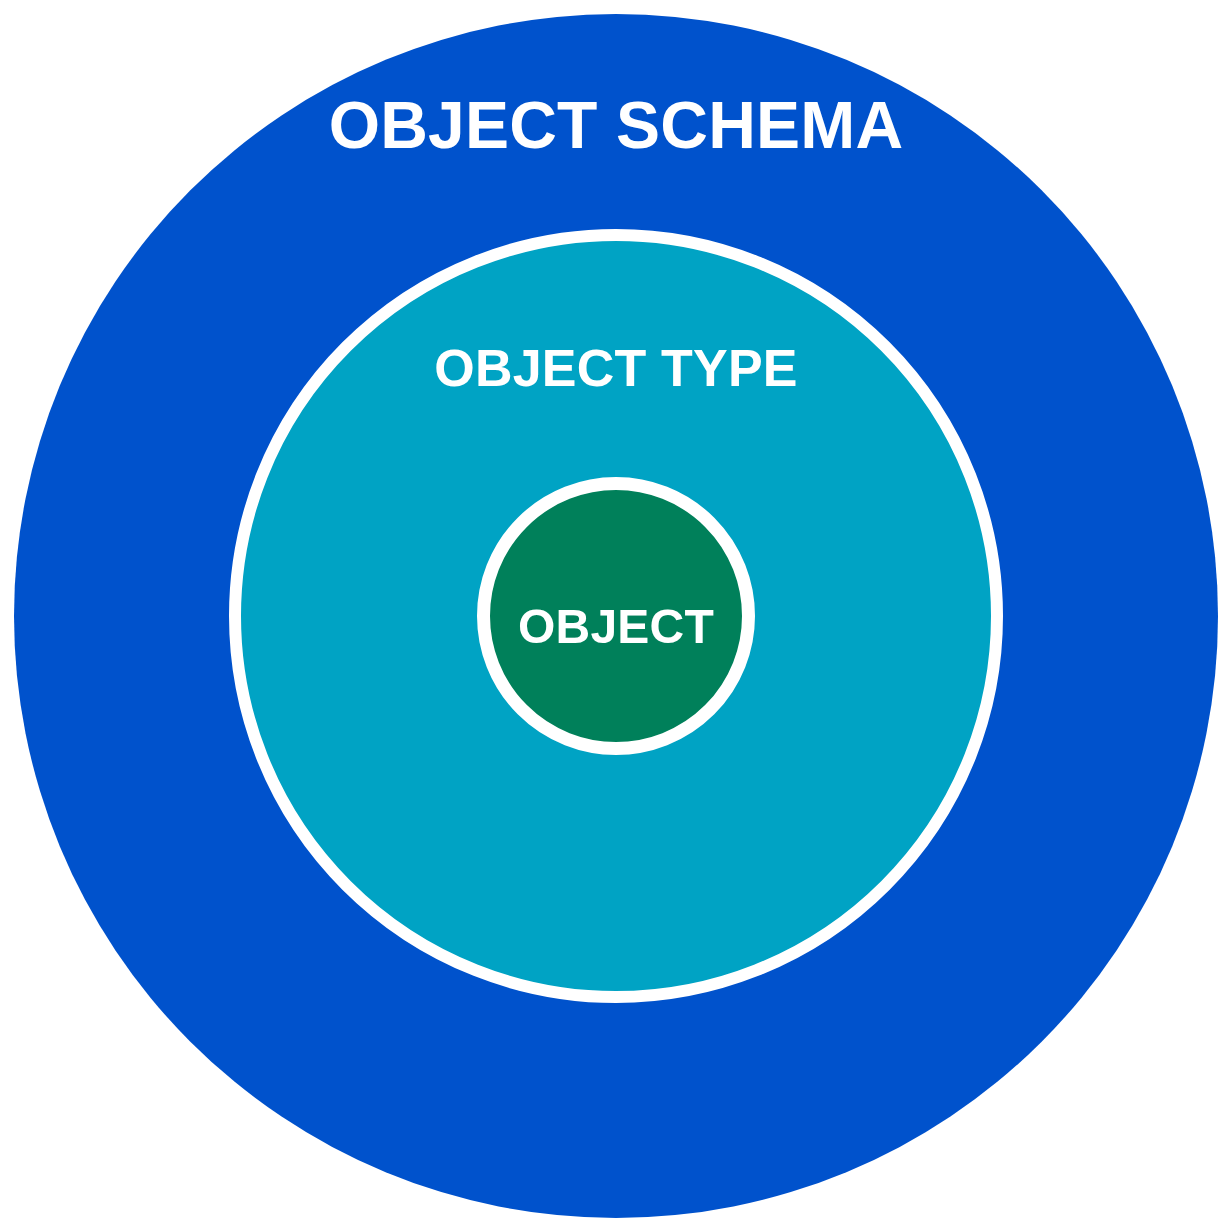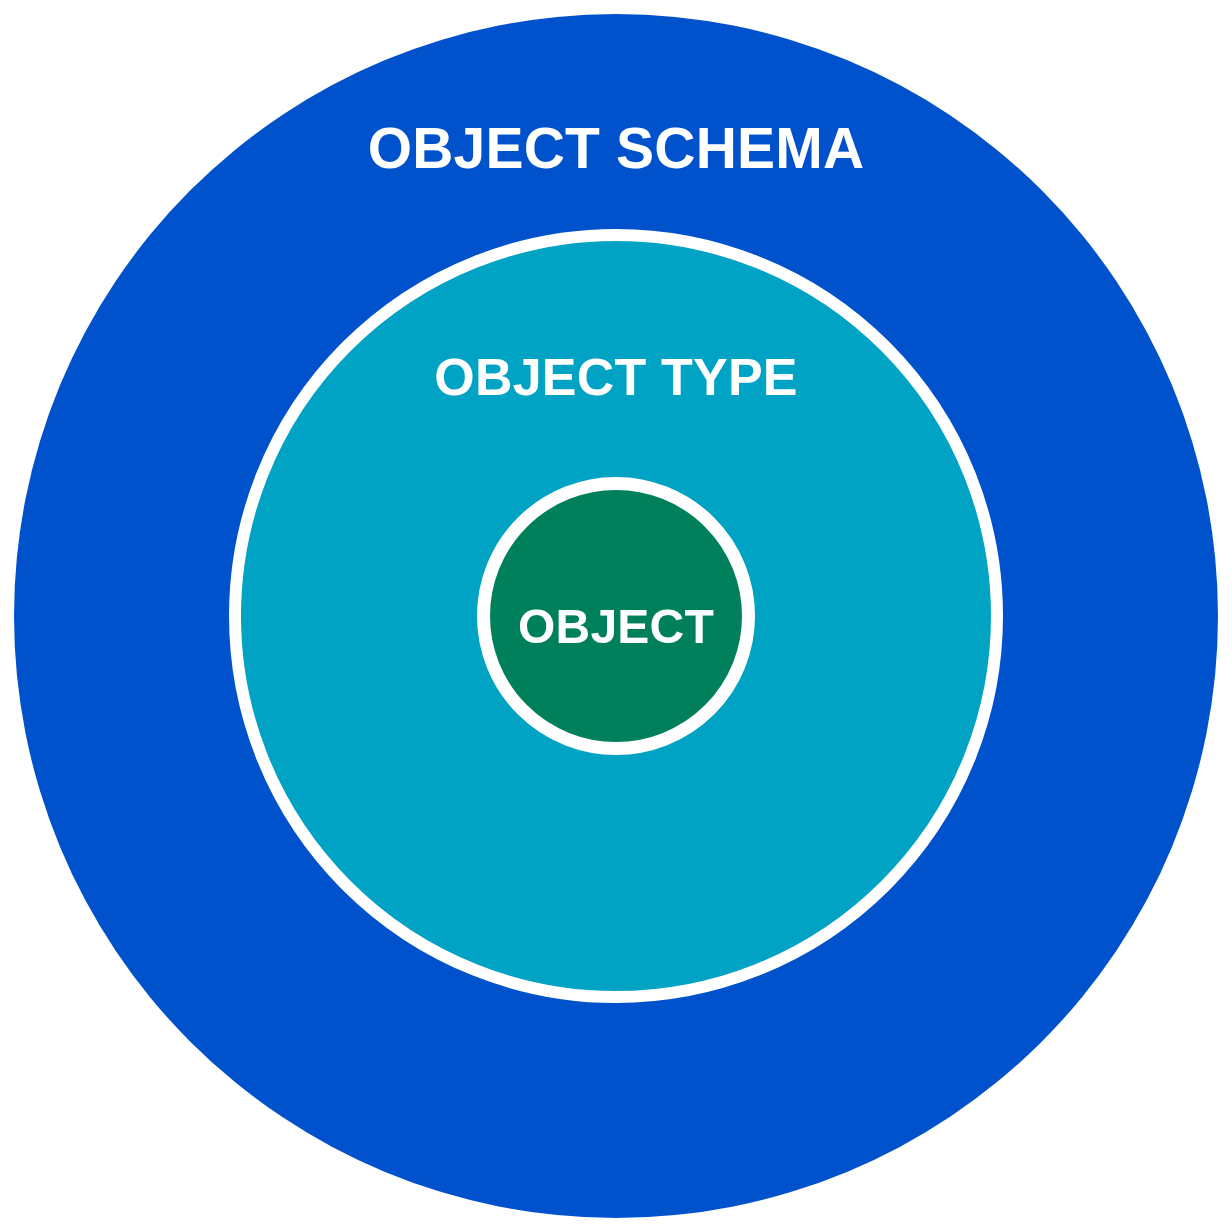--- a/index.html
+++ b/index.html
@@ -63,28 +63,27 @@
     text-align: center;
     color: #ffffff;
     font-weight: 700;
     letter-spacing: 0.2px;
     white-space: nowrap;
     user-select: none;
     line-height: 1;
   }
 
   .label-schema {
-    top: 120px;
-    font-size: 57px;
+    top: 92px;
+    font-size: 66px;
   }
 
   .label-type {
     top: 342px;
     font-size: 52px;
-    margin-top: 9px;
   }
 
   .label-object {
     top: 603px;
     font-size: 48px;
   }
 </style>
 </head>
 <body>
 

